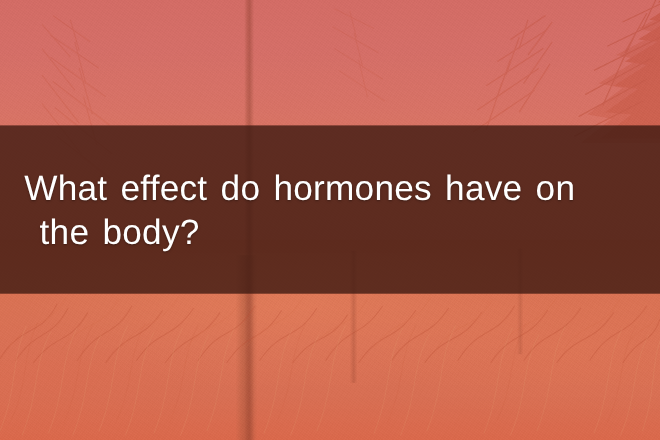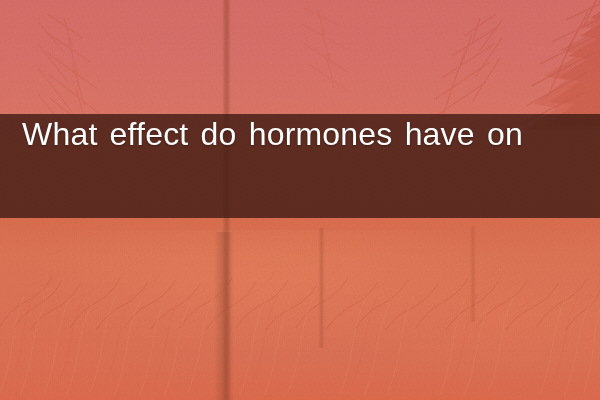--- a/index.html
+++ b/index.html
@@ -142,25 +142,25 @@
       rgba(226,120,90,0.26) 100%);
     mix-blend-mode: multiply;
   }
 
   
   .caption-band {
     position: absolute;
     left: 0;
     top: 114px;
     width: 600px;
-    height: 104px;
+    height: 153px;
     background: rgba(62,26,18,0.80);
     display: flex;
     flex-direction: column;
-    justify-content: flex-start;
+    justify-content: center;
     box-sizing: border-box;
     padding: 0 14px;
   }
   .caption-text {
     color: #ffffff;
     font-size: 32px;
     line-height: 40px;
     font-weight: 400;
     letter-spacing: 0.2px;
     text-align: left;
@@ -259,16 +259,17 @@
       </g>
     </svg>
 
     <div class="grain"></div>
     <div class="tint"></div>
   </div>
 
   <div class="caption-band">
     <div class="caption-text">
       <span class="caption-line1">What effect do hormones have on</span>
+      <span class="caption-line2">the body?</span>
     </div>
   </div>
 
 </div>
 
 </body></html>

